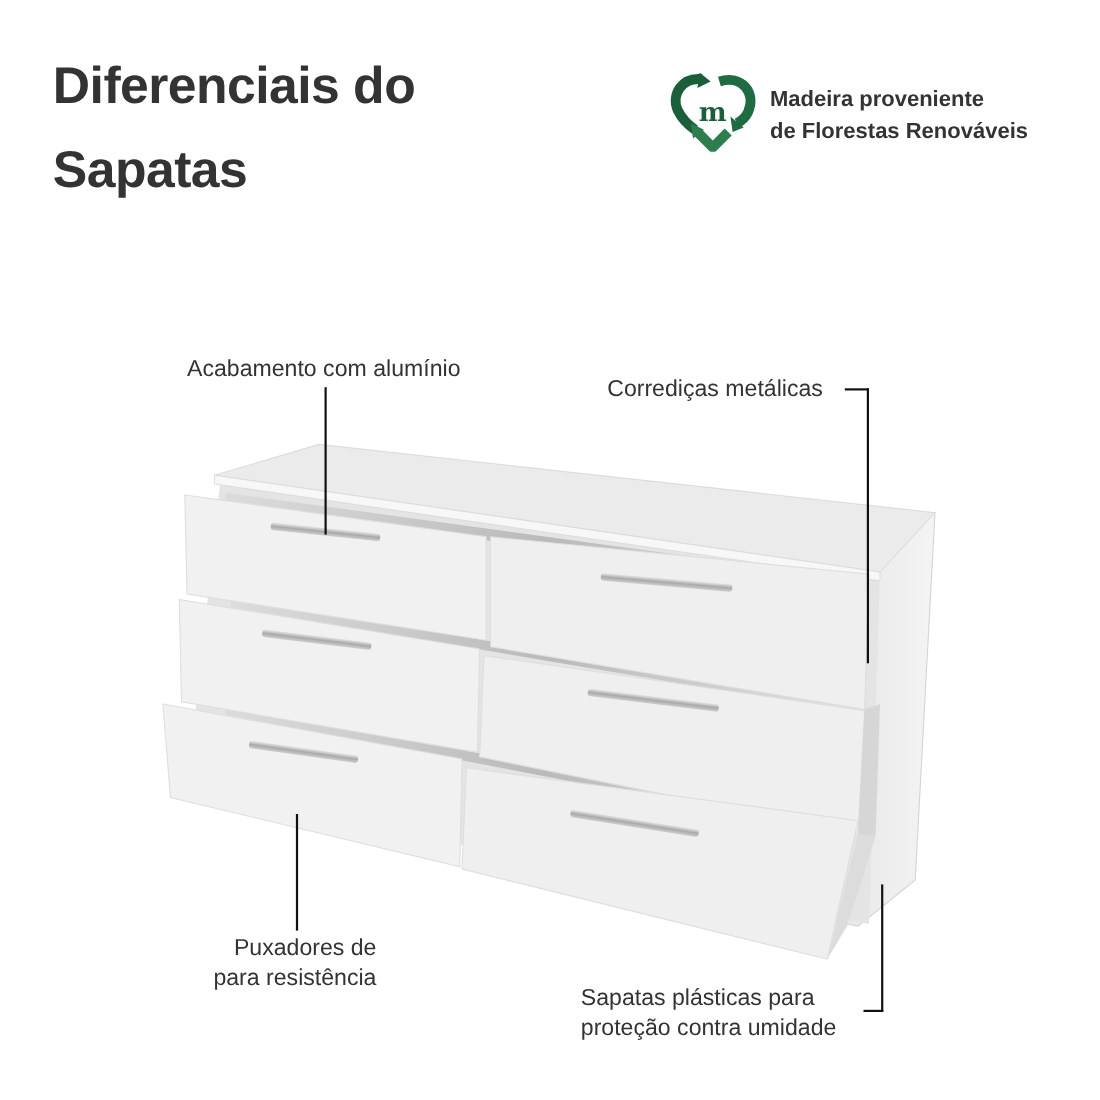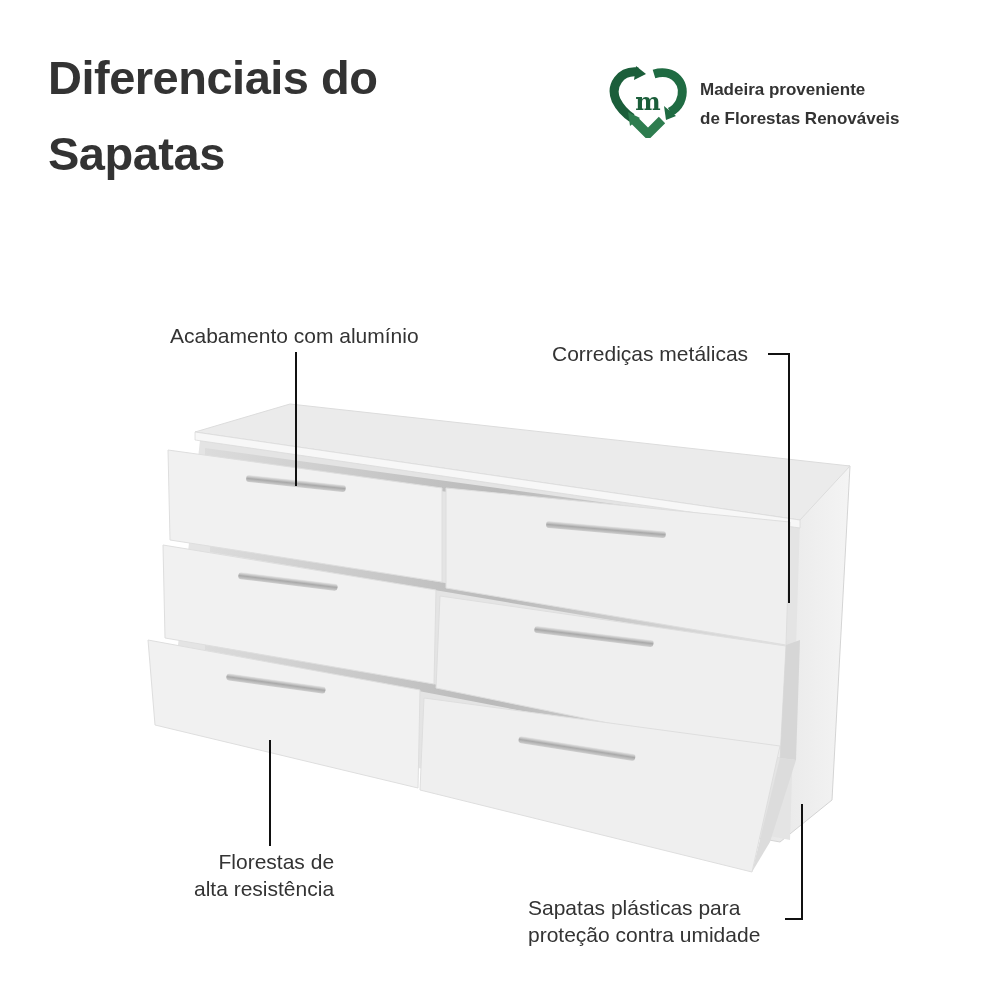--- a/index.html
+++ b/index.html
@@ -6,21 +6,21 @@
   body {
     width: 1000px; height: 1000px; background: #ffffff; position: relative; overflow: hidden;
     font-family: "Liberation Sans", "DejaVu Sans", sans-serif; color: #333333;
   }
   .title {
     position: absolute; left: 48px; top: 40px; margin: 0;
     font-size: 47px; line-height: 76px; font-weight: 700; color: #333333; letter-spacing: -0.5px;
   }
   .badge { position: absolute; left: 608px; top: 66px; display: flex; align-items: center; }
   .badge-text {
-    margin-left: 12px; font-size: 17px; line-height: 29px; font-weight: 700; color: #333333;
+    margin-left: 12px; font-size: 20px; line-height: 29px; font-weight: 700; color: #333333;
   }
   .label {
     position: absolute; font-size: 21px; line-height: 27px; color: #333333; white-space: nowrap;
   }
   .line { position: absolute; background: #111111; }
   svg.dresser { position: absolute; left: 0; top: 0; }
 </style>
 </head>
 <body>
 
@@ -104,19 +104,19 @@
 <div class="line" style="left:295px; top:352px; width:2px; height:134px;"></div>
 <div class="line" style="left:768px; top:353px; width:22px; height:2px;"></div>
 <div class="line" style="left:788px; top:353px; width:2px; height:250px;"></div>
 <div class="line" style="left:269px; top:740px; width:2px; height:106px;"></div>
 <div class="line" style="left:801px; top:804px; width:2px; height:116px;"></div>
 <div class="line" style="left:785px; top:918px; width:18px; height:2px;"></div>
 
 <div class="label" style="left:170px; top:322px;">Acabamento com alumínio</div>
 <div class="label" style="left:552px; top:340px;">Corrediças metálicas</div>
 <div class="label" style="left:188px; top:848px; text-align:right;">
-  <span>Florestas de</span><br>
-  <span style="padding-left:6px;">alta resistência</span>
+  <span>Puxadores de</span><br>
+  <span style="padding-left:6px;">para resistência</span>
 </div>
 <div class="label" style="left:528px; top:894px; text-align:left;">
   <span>Sapatas plásticas para</span><br>
   <span>proteção contra umidade</span>
 </div>
 
 </body></html>

